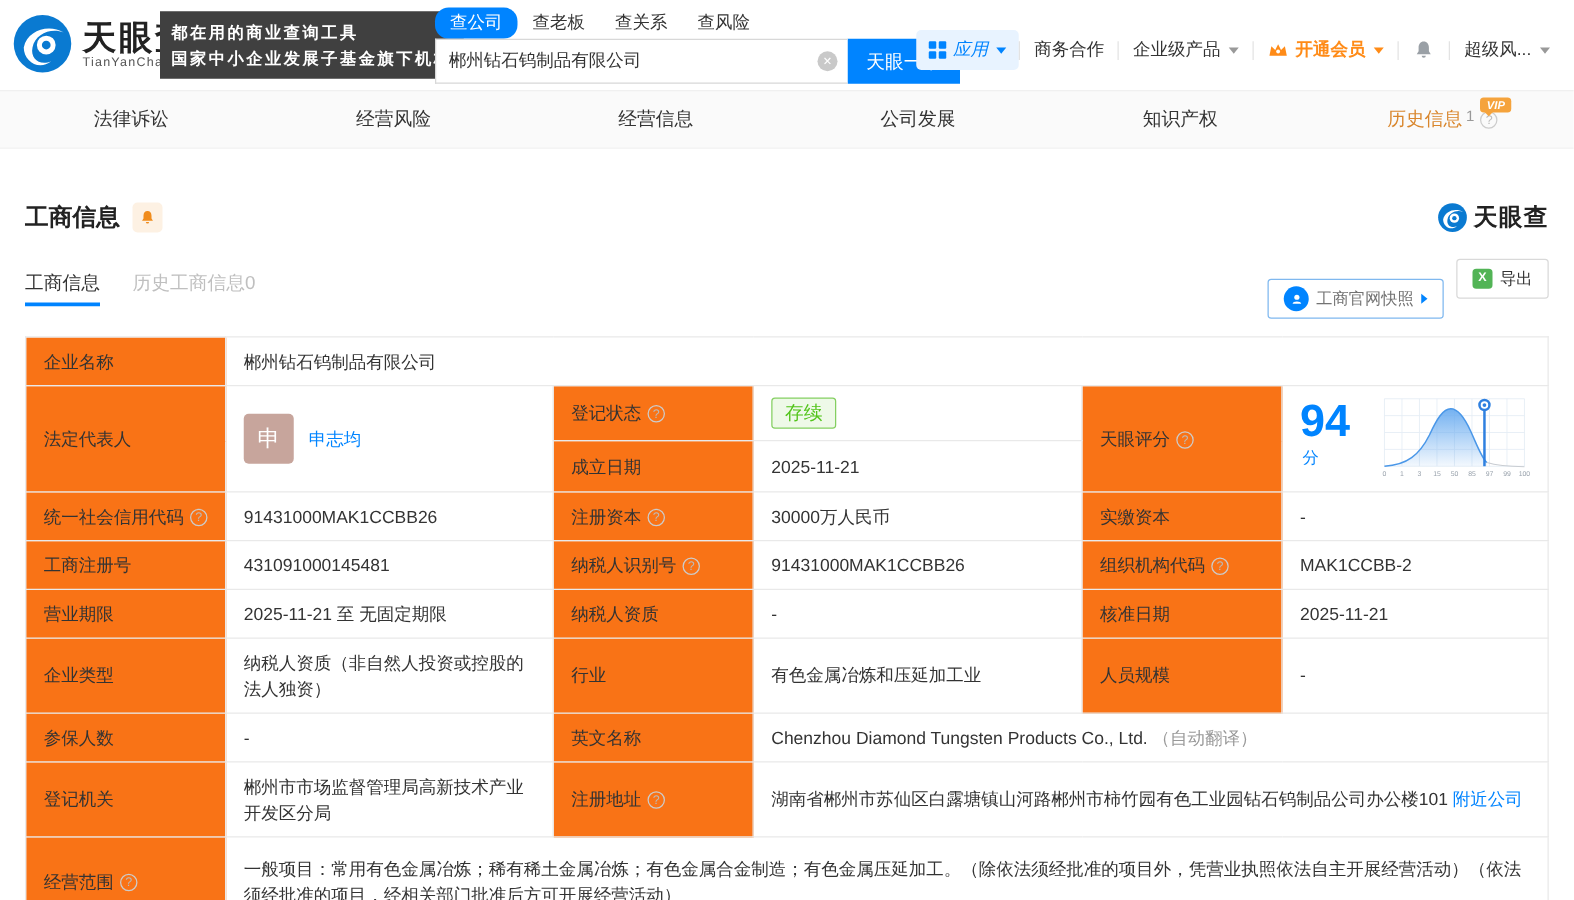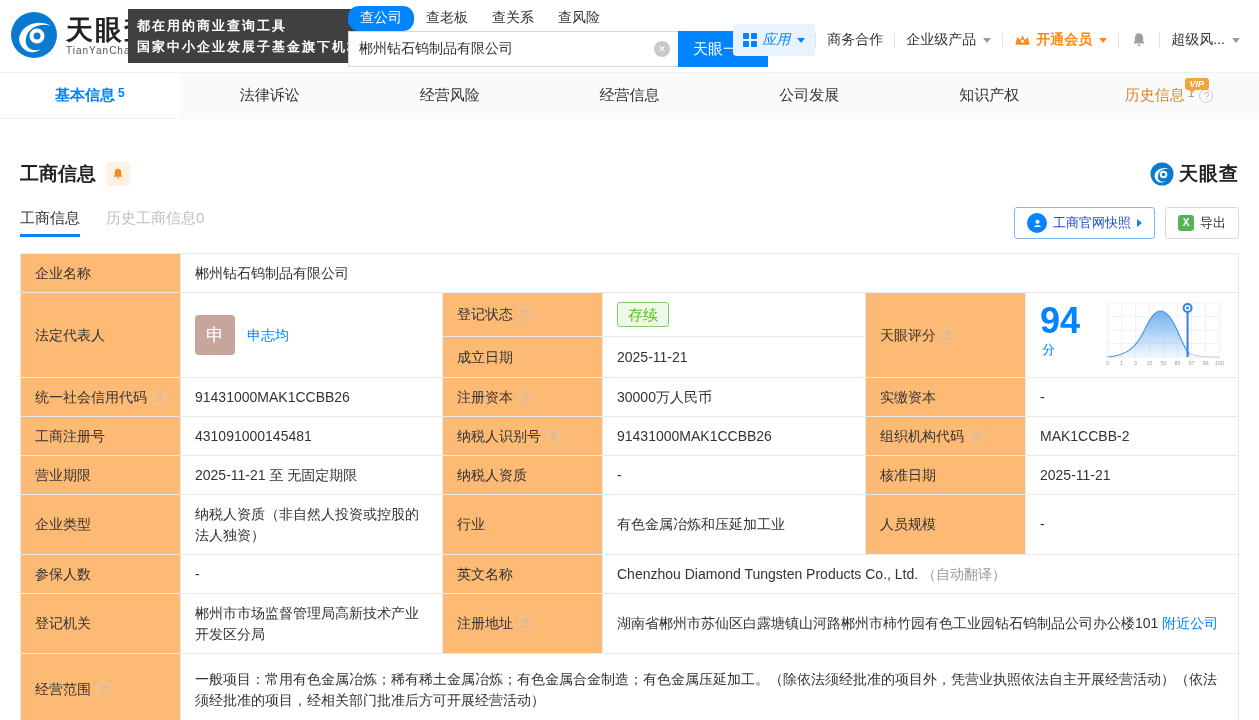--- a/index.html
+++ b/index.html
@@ -57,29 +57,29 @@
   .watermark { display:flex; align-items:center; gap:5px; }
   .watermark .wm-text { font-size:19px; font-weight:bold; color:#222; letter-spacing:1px; }
 
   .subtab-row { margin-top:20px; display:flex; justify-content:space-between; align-items:center; }
   .subtabs { display:flex; gap:26px; font-size:15px; }
   .subtab { padding-bottom:9px; cursor:pointer; color:#bfbfbf; position:relative; }
   .subtab.active { color:#333; }
   .subtab.active:after { content:""; position:absolute; left:0; right:0; bottom:0; height:3px; background:#0084ff; }
   .action-btns { display:flex; gap:10px; }
   .btn { display:flex; align-items:center; gap:6px; height:32px; padding:0 12px; background:#fff; border:1px solid #d9d9d9; border-radius:3px; font-size:13px; color:#333; cursor:pointer; font-family:inherit; }
-  .btn.snapshot { border-color:#7fb8ef; color:#1d4ed8; }
+  .btn.snapshot { border-color:#7fb8ef; color:#737373;margin-top:16px; }
   .snap-icon { width:20px; height:20px; border-radius:50%; background:#0084ff; display:flex; align-items:center; justify-content:center; }
   .arrow-r { width:0; height:0; border-top:4px solid transparent; border-bottom:4px solid transparent; border-left:5px solid #0084ff; }
   .xls-icon { width:16px; height:16px; background:#52b456; border-radius:3px; color:#fff; font-size:10px; font-weight:bold; line-height:16px; text-align:center; }
 
   
   table.info-table { margin-top:14px; width:1218px; border-collapse:collapse; table-layout:fixed; font-size:14px; }
   .info-table td { border:1px solid #e9e9e9; padding:8px 14px; vertical-align:middle; color:#333; line-height:21px; }
-  .info-table td.lbl { background:#fdba74; }
+  .info-table td.lbl { background:#f97316; }
   .badge-green { display:inline-block; padding:1px 10px; background:#eef9e8; border:1px solid #84cf61; border-radius:3px; color:#52c41a; font-size:15px; }
   .rep { display:flex; align-items:center; gap:12px; }
   .avatar { width:40px; height:40px; background:#c7a59c; color:#fff; font-size:18px; border-radius:4px; display:flex; align-items:center; justify-content:center; }
   a.link { color:#0084ff; text-decoration:none; cursor:pointer; }
   .gray-note { color:#999; }
   .score-wrap { display:flex; align-items:center; justify-content:center; gap:10px; }
   .score-num { font-size:36px; font-weight:bold; color:#0084ff; }
   .score-unit { font-size:13px; color:#0084ff; margin-left:2px; }
   .h39 { height:39px; } .h60 { height:60px; } .h72 { height:72px; }
 </style>
@@ -161,24 +161,20 @@
     </span>
     <span class="sep"></span>
     <span class="nav-item">
       <span>超级风...</span>
       <span class="caret"></span>
     </span>
   </div>
 </div>
 
 <div class="page-tabs">
-  <div class="page-tab active">
-    <span>基本信息</span>
-    <span class="tab-count">5</span>
-  </div>
   <div class="page-tab">
     <span>法律诉讼</span>
   </div>
   <div class="page-tab">
     <span>经营风险</span>
   </div>
   <div class="page-tab">
     <span>经营信息</span>
   </div>
   <div class="page-tab">

